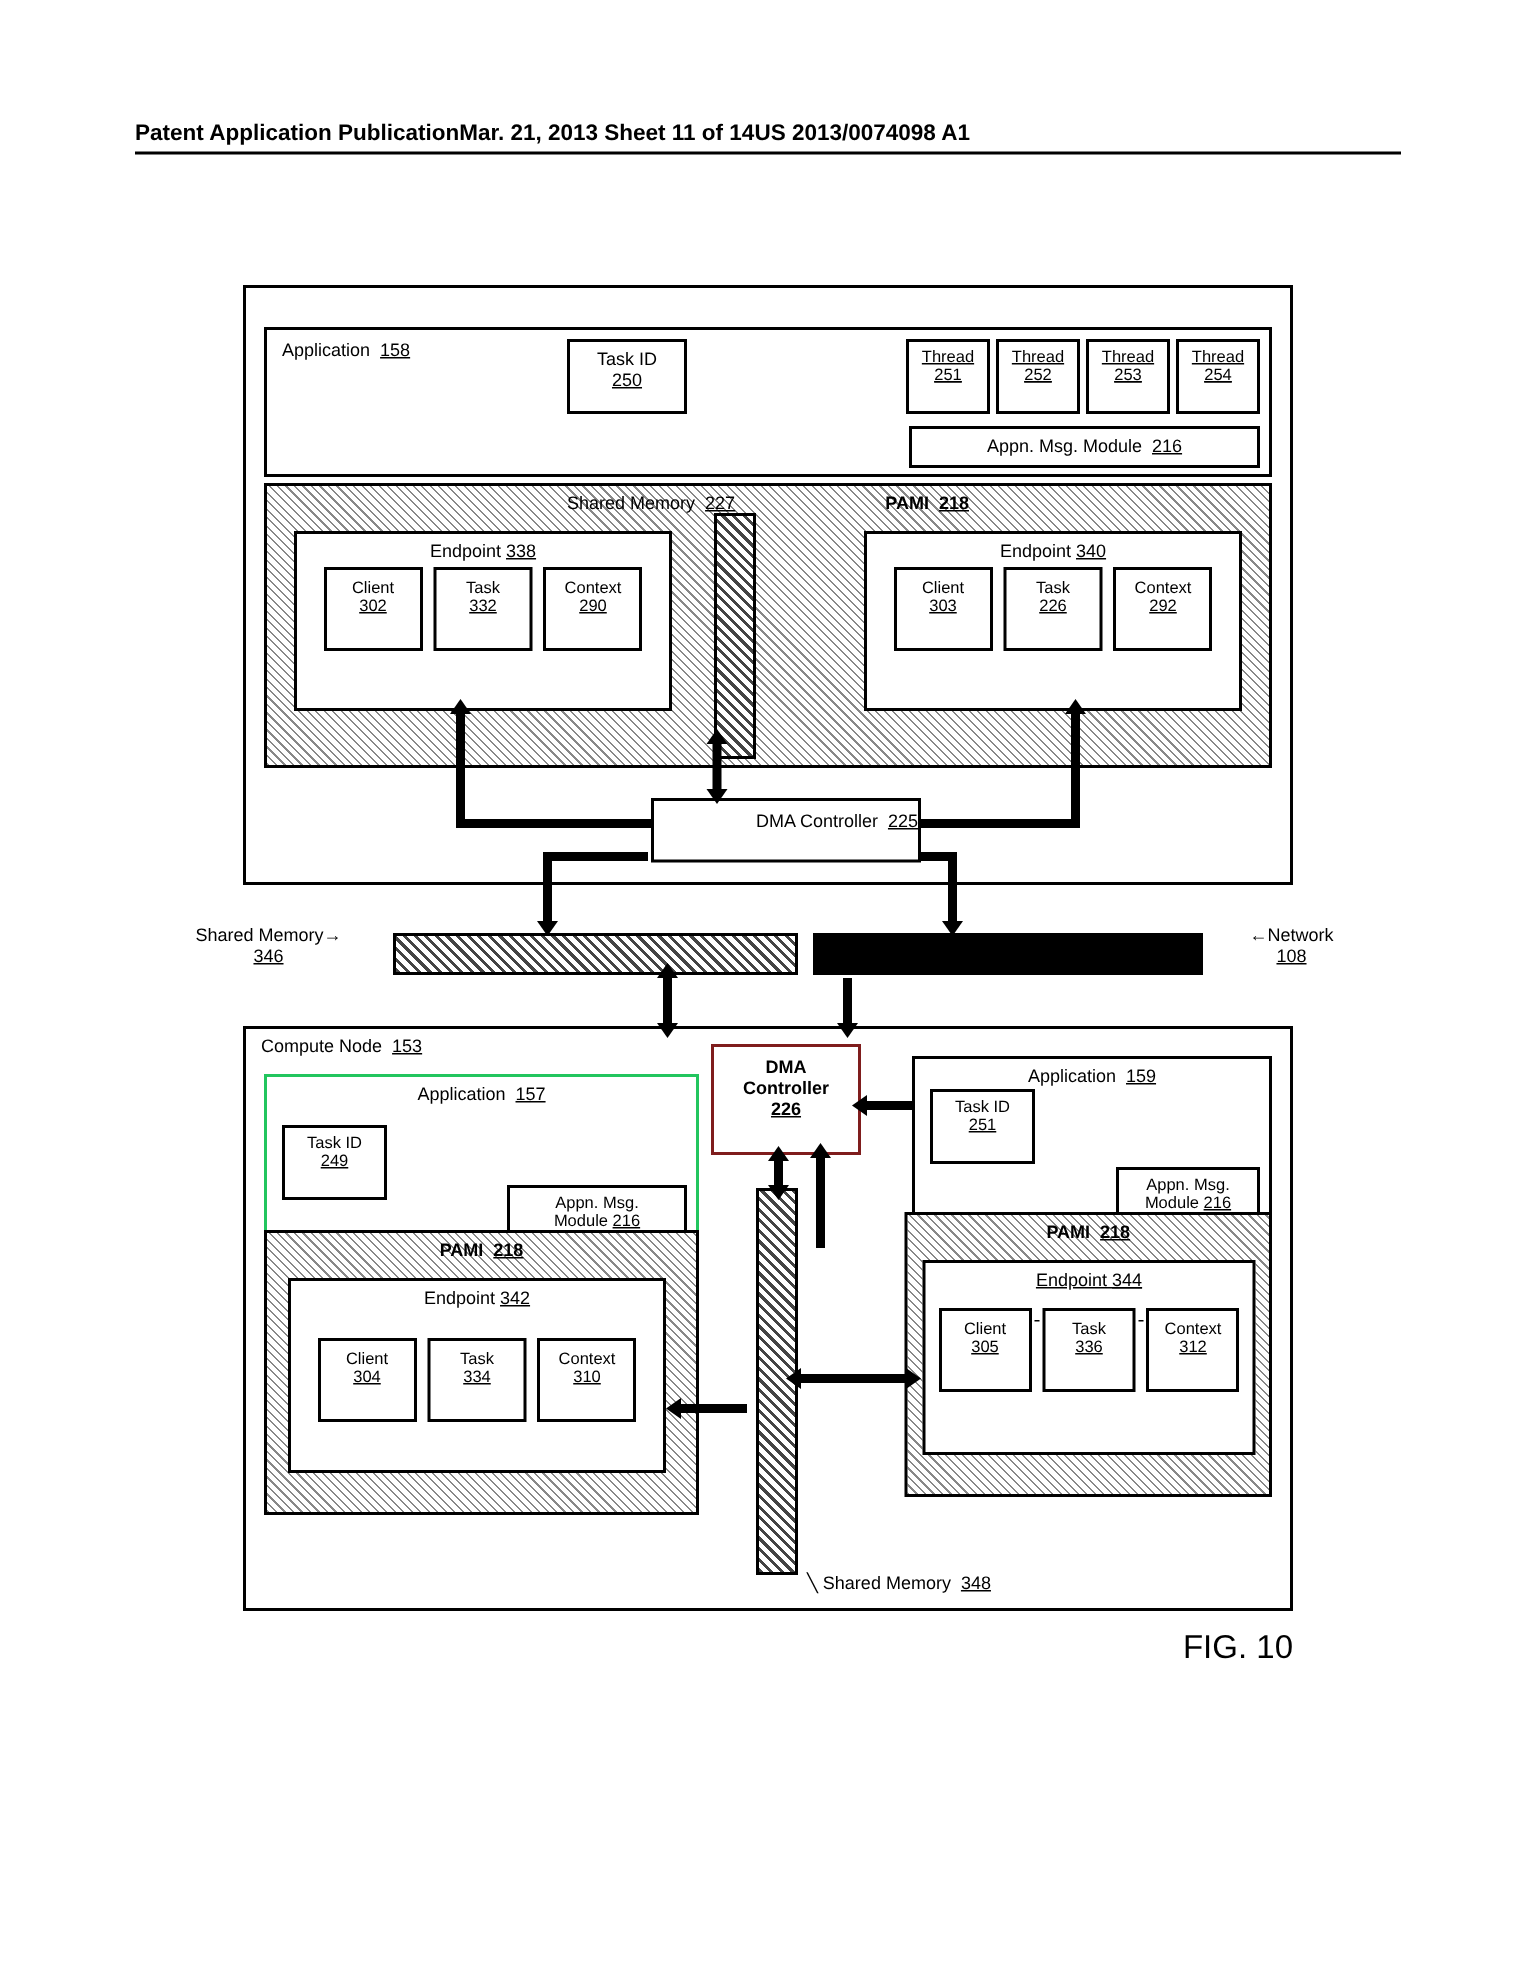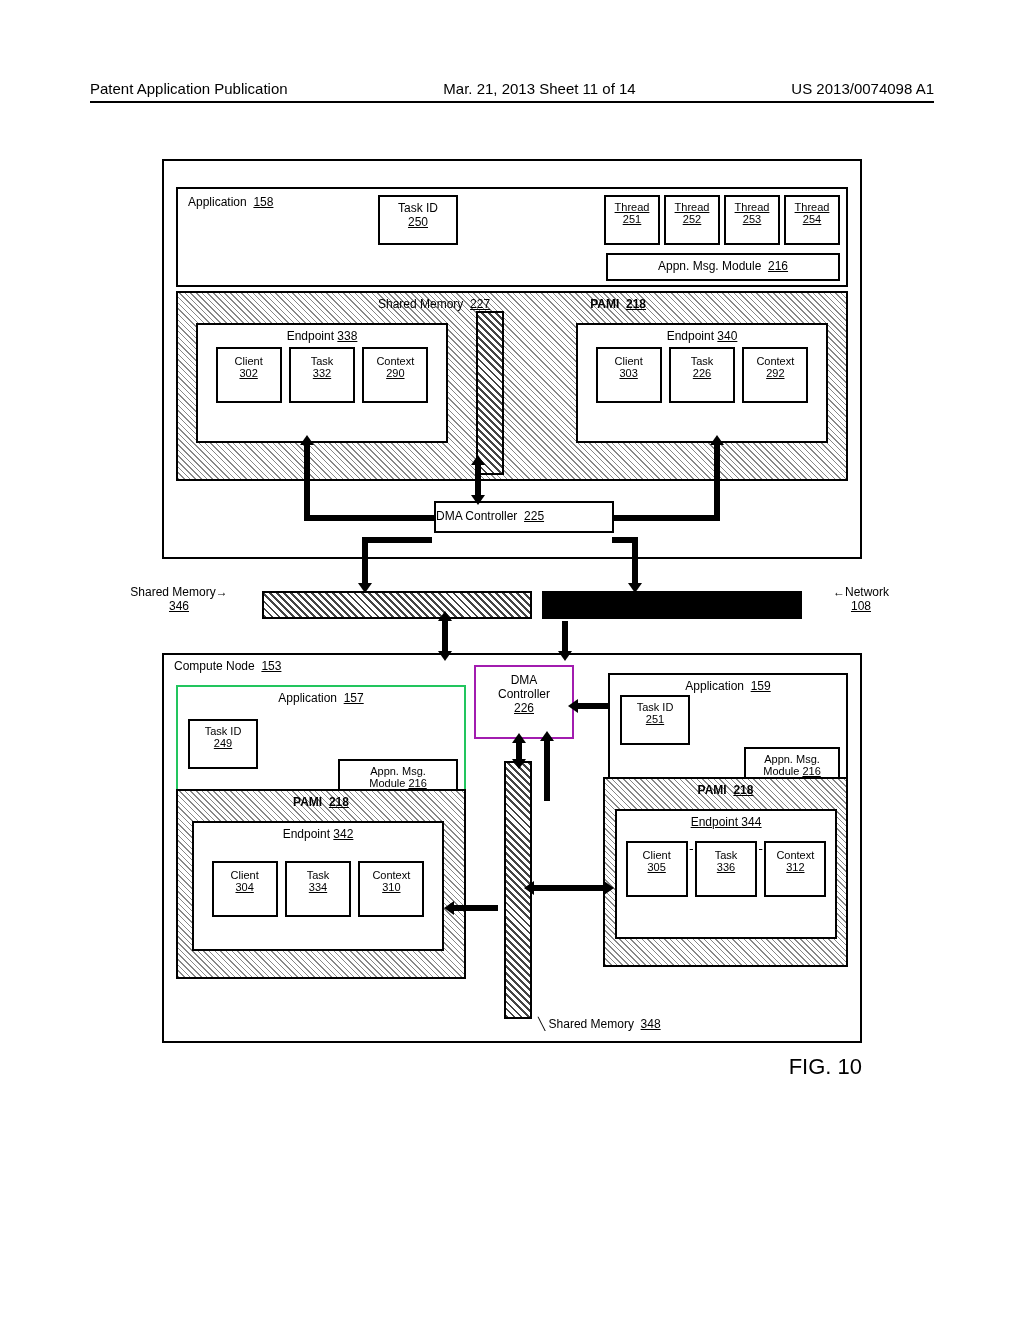--- a/index.html
+++ b/index.html
@@ -11,26 +11,26 @@
     position: relative;
   }
   .page {
     width: 1024px;
     height: 1320px;
     position: relative;
     padding: 80px 90px 0 90px;
   }
   .header {
     display: flex;
-    justify-content: space-between;
-    font-weight: normal;
+    justify-content: flex-start;
+    font-weight: bold;
     font-size: 15px;
     border-bottom: 2px solid #000;
     padding-bottom: 4px;
-    margin-bottom: 56px;
+    margin-bottom: 87px;
   }
   .diagram {
     position: relative;
     width: 700px;
     margin: 0 auto;
   }
   .box {
     border: 2px solid #000;
     background: #fff;
     position: absolute;
@@ -72,21 +72,21 @@
   .ep340 { right: 18px; top: 30px; width: 252px; height: 120px; }
   .innerbox { display: inline-block; border: 2px solid #000; width: 66px; height: 56px; margin: 4px 2px; text-align: center; padding-top: 6px; font-size: 11px; vertical-align: top; }
 
   .sharedmem-col {
     position: absolute;
     left: 298px; top: 18px; width: 28px; height: 164px;
     border: 2px solid #000;
     background-image: repeating-linear-gradient(45deg, #444 0, #444 2px, #fff 2px, #fff 5px), repeating-linear-gradient(-45deg, #444 0, #444 2px, #fff 2px, #fff 5px);
   }
 
-  .dma225 { position: absolute; left: 270px; top: 340px; width: 180px; height: 32px; border: 2px solid #000; text-align: left; padding-top: 6px; background: #fff; }
+  .dma225 { position: absolute; left: 270px; top: 340px; width: 180px; height: 43px; border: 2px solid #000; text-align: right; padding-top: 6px; background: #fff; }
 
   
   .sharedmem346-lbl { position: absolute; left: -38px; top: 426px; width: 110px; text-align: center; line-height: 1.2; }
   .network108-lbl { position: absolute; right: -44px; top: 426px; width: 90px; text-align: center; line-height: 1.2; }
   .smembar {
     position: absolute; left: 100px; top: 432px; width: 270px; height: 28px;
     border: 2px solid #000;
     background-image: repeating-linear-gradient(45deg, #444 0, #444 2px, #fff 2px, #fff 5px), repeating-linear-gradient(-45deg, #444 0, #444 2px, #fff 2px, #fff 5px);
   }
   .netbar { position: absolute; left: 380px; top: 432px; width: 260px; height: 28px; background: #000; }
@@ -96,21 +96,21 @@
     left: 0; top: 494px; width: 700px; height: 390px;
     padding: 6px;
   }
   .app157 { position: absolute; left: 12px; top: 30px; width: 290px; height: 128px; border: 2px solid #22c55e; background: #fff; }
   .app159 { position: absolute; right: 12px; top: 18px; width: 240px; height: 128px; border: 2px solid #000; background: #fff; }
   .taskid249 { position: absolute; left: 10px; top: 32px; width: 70px; height: 50px; border: 2px solid #000; text-align: center; padding-top: 4px; font-size: 11px; }
   .taskid251 { position: absolute; left: 10px; top: 20px; width: 70px; height: 50px; border: 2px solid #000; text-align: center; padding-top: 4px; font-size: 11px; }
   .appmsgL { position: absolute; right: 6px; bottom: 6px; width: 120px; height: 46px; border: 2px solid #000; text-align: center; padding-top: 4px; font-size: 11px; }
   .appmsgR { position: absolute; right: 6px; bottom: 6px; width: 96px; height: 46px; border: 2px solid #000; text-align: center; padding-top: 4px; font-size: 11px; }
 
-  .dma226 { position: absolute; left: 310px; top: 10px; width: 100px; height: 74px; border: 2px solid #a21caf; text-align: center; padding-top: 6px; background: #fff; font-size: 12px; }
+  .dma226 { position: absolute; left: 310px; top: 10px; width: 100px; height: 74px; border: 2px solid #7f1d1d; text-align: center; padding-top: 6px; background: #fff; font-size: 12px; font-weight: bold; }
 
   .pamiL { position: absolute; left: 12px; top: 134px; width: 290px; height: 190px; border: 2px solid #000; background-image: repeating-linear-gradient(45deg, #888 0, #888 1px, #fff 1px, #fff 4px); }
   .pamiR { position: absolute; right: 12px; top: 122px; width: 245px; height: 190px; border: 2px solid #000; background-image: repeating-linear-gradient(45deg, #888 0, #888 1px, #fff 1px, #fff 4px); }
   .pami-lbl2 { text-align: center; padding: 4px; font-weight: bold; font-size: 12px; }
   .ep342 { left: 14px; top: 30px; width: 252px; height: 130px; }
   .ep344 { left: 10px; top: 30px; width: 222px; height: 130px; text-decoration: underline; }
   .innerbox2 { display: inline-block; border: 2px solid #000; width: 62px; height: 56px; margin: 4px 2px; text-align: center; padding-top: 6px; font-size: 11px; vertical-align: top; }
 
   .sharedmem348-col {
     position: absolute; left: 340px; top: 106px; width: 28px; height: 258px;

